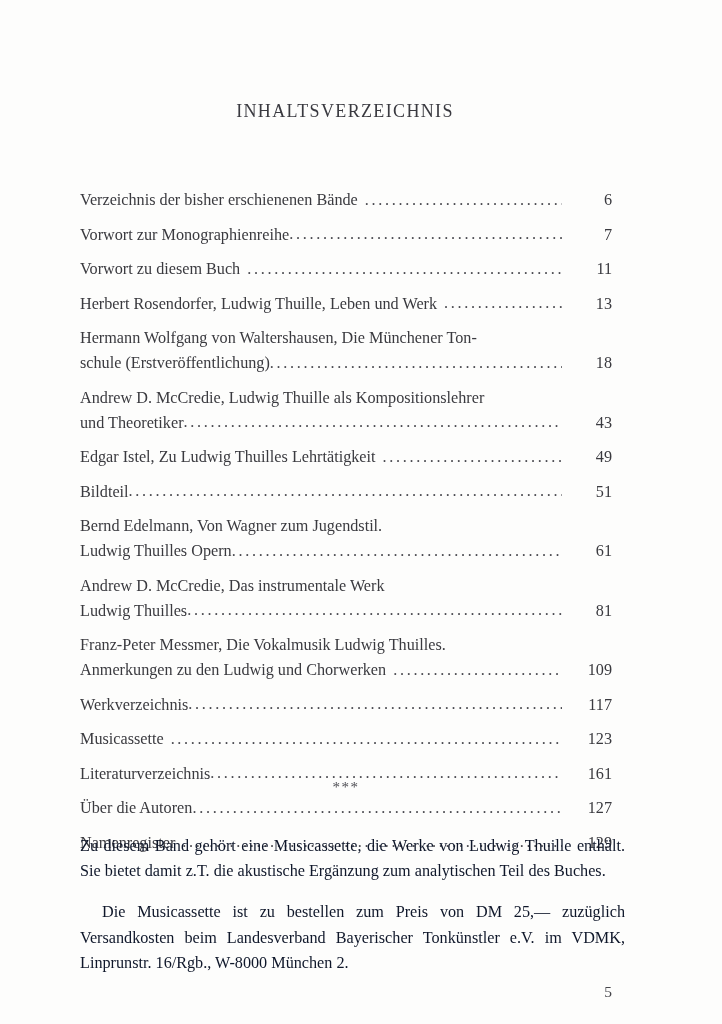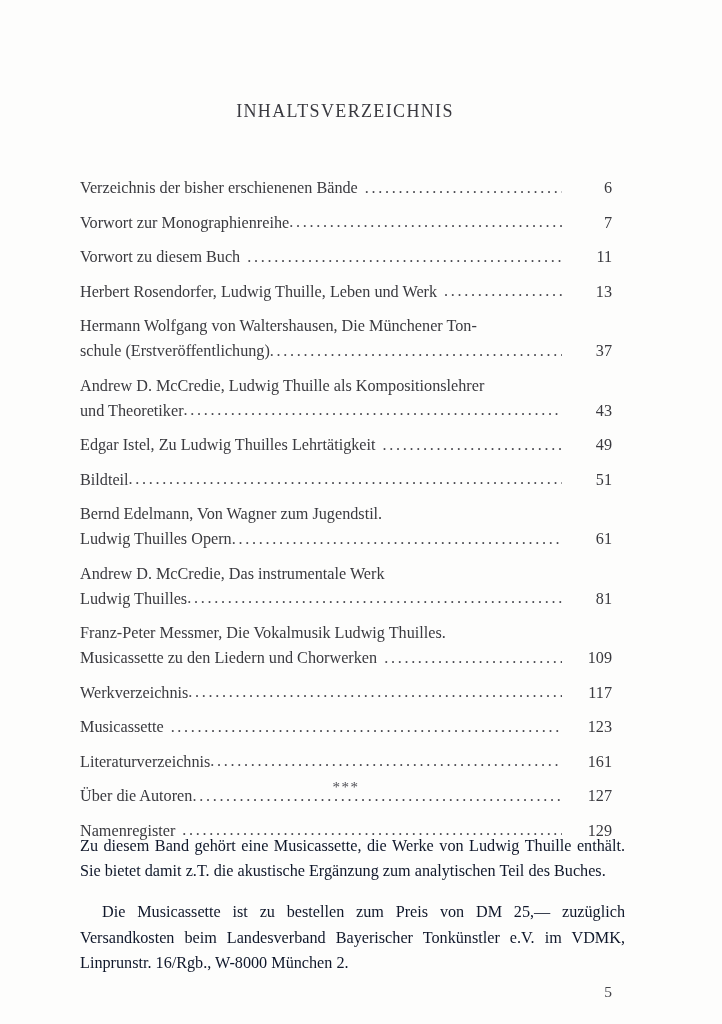--- a/index.html
+++ b/index.html
@@ -34,21 +34,21 @@
     letter-spacing: 1.35px;
     color: #3a3a40;
     font-weight: 400;
     white-space: nowrap;
   }
 
   
   .toc {
     position: absolute;
     left: 80px;
-    top: 176px;
+    top: 188px;
     width: 532px;
   }
 
   .toc-entry {
     margin-bottom: 9.5px;
   }
 
   .toc-line {
     display: flex;
     align-items: baseline;
@@ -195,21 +195,21 @@
         <div class="toc-line no-leader cont-top">
           <span class="toc-text">Hermann Wolfgang von Waltershausen, Die Münchener Ton-</span>
           <span class="toc-gap"></span>
           <span class="toc-leader">........................................................................................................................</span>
           <span class="toc-page"></span>
         </div>
         <div class="toc-line">
           <span class="toc-text">schule (Erstveröffentlichung)</span>
           <span class="toc-gap"></span>
           <span class="toc-leader">........................................................................................................................</span>
-          <span class="toc-page">37</span>
+          <span class="toc-page">18</span>
         </div>
       </div>
       <div class="toc-entry">
         <div class="toc-line no-leader cont-top">
           <span class="toc-text">Andrew D. McCredie, Ludwig Thuille als Kompositionslehrer</span>
           <span class="toc-gap"></span>
           <span class="toc-leader">........................................................................................................................</span>
           <span class="toc-page"></span>
         </div>
         <div class="toc-line">
@@ -264,21 +264,21 @@
         </div>
       </div>
       <div class="toc-entry">
         <div class="toc-line no-leader cont-top">
           <span class="toc-text">Franz-Peter Messmer, Die Vokalmusik Ludwig Thuilles.</span>
           <span class="toc-gap wide"></span>
           <span class="toc-leader">........................................................................................................................</span>
           <span class="toc-page"></span>
         </div>
         <div class="toc-line">
-          <span class="toc-text">Musicassette zu den Liedern und Chorwerken</span>
+          <span class="toc-text">Anmerkungen zu den Ludwig und Chorwerken</span>
           <span class="toc-gap wide"></span>
           <span class="toc-leader">........................................................................................................................</span>
           <span class="toc-page">109</span>
         </div>
       </div>
       <div class="toc-entry">
         <div class="toc-line">
           <span class="toc-text">Werkverzeichnis</span>
           <span class="toc-gap"></span>
           <span class="toc-leader">........................................................................................................................</span>

